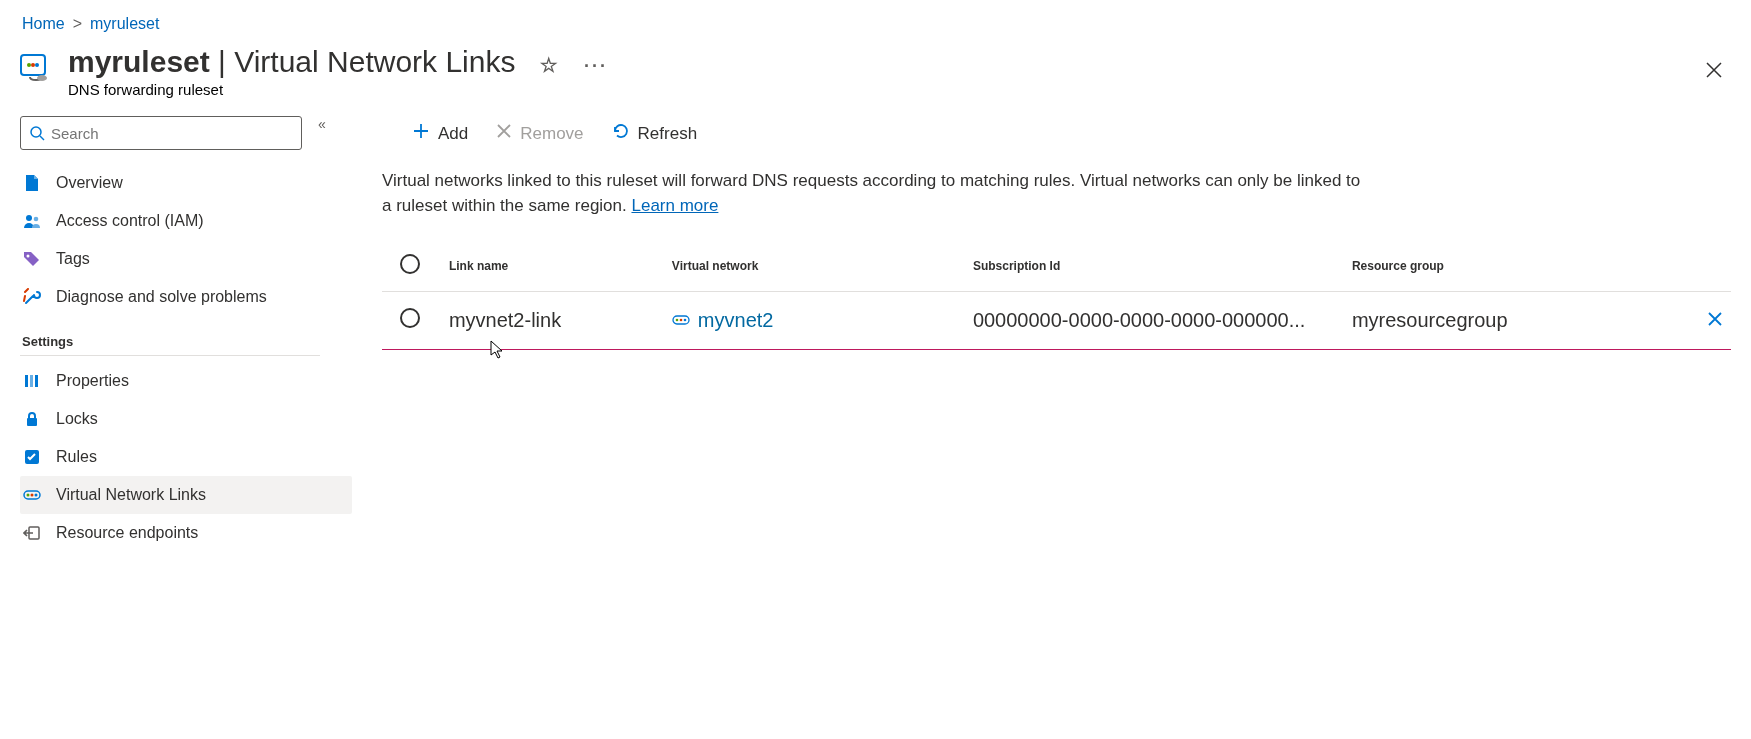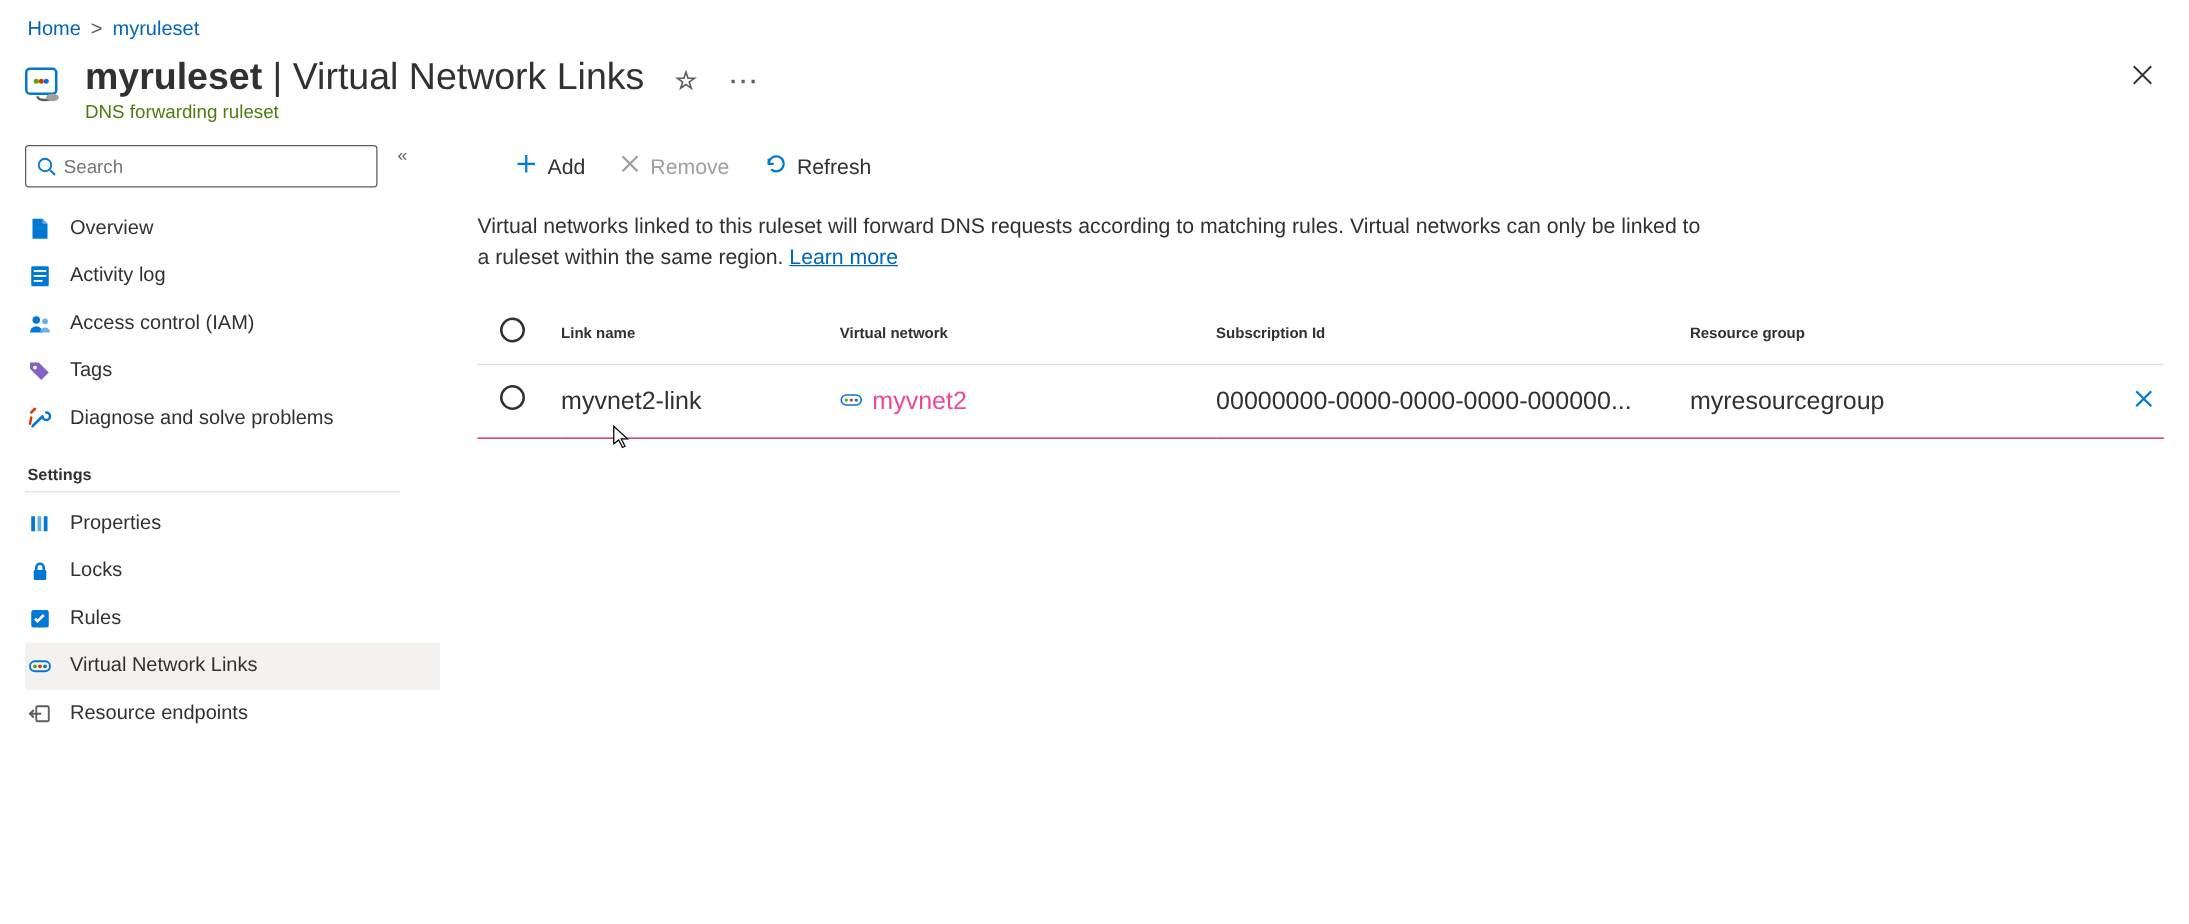--- a/index.html
+++ b/index.html
@@ -11,26 +11,26 @@
     width: 1751px;
     height: 739px;
     padding: 15px 20px;
   }
   a { color: #0066b8; text-decoration: none; }
   a.underline { text-decoration: underline; }
   
   .breadcrumb { font-size: 16px; margin: 0 0 12px 2px; display:flex; align-items:flex-end; gap:8px; }
   .breadcrumb .sep { color:#605e5c; }
   
-  .header-row { display:flex; align-items:flex-start; justify-content:space-between; margin-bottom: 16px;}
+  .header-row { display:flex; align-items:center; justify-content:space-between; margin-bottom: 16px;}
   .header-left { display:flex; align-items:flex-start; gap:14px; }
   .res-icon { margin-top:6px; }
   .titleblock h1 { font-size: 30px; font-weight:600; letter-spacing:0; display:inline; }
   .titleblock h1 .thin { font-weight:400; }
-  .titleblock .sub { color:#4d7c0f; font-size:15px; margin-top:2px; }
+  .titleblock .sub { color:#000000; font-size:15px; margin-top:2px; }
   .star { font-size:20px; color:#605e5c; margin-left:16px; cursor:pointer; }
   .dots { font-size:18px; color:#605e5c; margin-left:18px; cursor:pointer; letter-spacing:2px;}
   .closex { font-size:22px; color:#323130; cursor:pointer; padding:4px 8px;}
   
   .cols { display:flex; margin-top:18px; align-items:flex-start; }
   .sidebar { width:332px; flex:none; }
   .maincol { flex:1; padding-left:30px; }
   
   .searchwrap { display:flex; align-items:flex-start; gap:16px; margin-bottom:14px;}
   .searchbox { display:flex; align-items:center; border:1px solid #605e5c; border-radius:3px; width:282px; height:34px; padding:0 8px; }
@@ -52,21 +52,21 @@
   
   .desc { font-size:17px; line-height:1.45; margin-bottom:22px; max-width: 980px; }
   
   .tbl { width:100%; border-collapse:collapse; }
   .tbl th { text-align:left; font-weight:600; font-size:12px; padding:14px 8px 14px 0; border-bottom:1px solid #e1dfdd;}
   .tbl td { font-size:20px; padding:16px 8px 16px 0; border-bottom:1px solid #be185d;}
   .radio { width:20px; height:20px; border:2px solid #323130; border-radius:50%; display:inline-block; cursor:pointer;}
   .th-check { width:60px; padding-left:18px !important;}
   .td-check { width:60px; padding-left:18px !important;}
   .vnetcell { display:flex; align-items:center; gap:8px; }
-  .vnetcell a { color:#ec4899; }
+  .vnetcell a { color:#0369a1; }
   .rowclose { color:#0078d4; font-size:20px; cursor:pointer; padding-right: 20px; text-align:right;}
   .col-link { width:200px; }
   .col-vnet { width:270px; }
   .col-sub  { width:340px; }
   .col-rg   { width:280px; }
   .col-x    { width:60px; }
   .cursor-img { position:absolute; left:490px; top:340px; pointer-events:none;}
 </style>
 </head>
 <body>
@@ -121,31 +121,20 @@
 
     <ul class="nav">
       <li>
         <span class="icon">
             <svg width="16" height="18" viewBox="0 0 16 18">
               <path d="M2 1 h8 l4 4 v12 h-12 z" fill="#0078d4"></path>
               <path d="M10 1 v4 h4" fill="#69afe5"></path>
             </svg>
           </span>
         <span>Overview</span>
-      </li>
-      <li>
-        <span class="icon">
-            <svg width="16" height="18" viewBox="0 0 16 18">
-              <rect x="1" y="1" width="14" height="16" rx="1" fill="#0078d4"></rect>
-              <rect x="3" y="4" width="10" height="1.5" fill="#fff"></rect>
-              <rect x="3" y="8" width="10" height="1.5" fill="#fff"></rect>
-              <rect x="3" y="12" width="7" height="1.5" fill="#fff"></rect>
-            </svg>
-          </span>
-        <span>Activity log</span>
       </li>
       <li>
         <span class="icon">
             <svg width="18" height="16" viewBox="0 0 18 16">
               <circle cx="6" cy="5" r="3" fill="#0078d4"></circle>
               <path d="M1 15 a5 5 0 0 1 10 0 z" fill="#0078d4"></path>
               <circle cx="13" cy="6" r="2.3" fill="#69afe5"></circle>
               <path d="M9 15 a4 4 0 0 1 8 0 z" fill="#69afe5"></path>
             </svg>
           </span>

